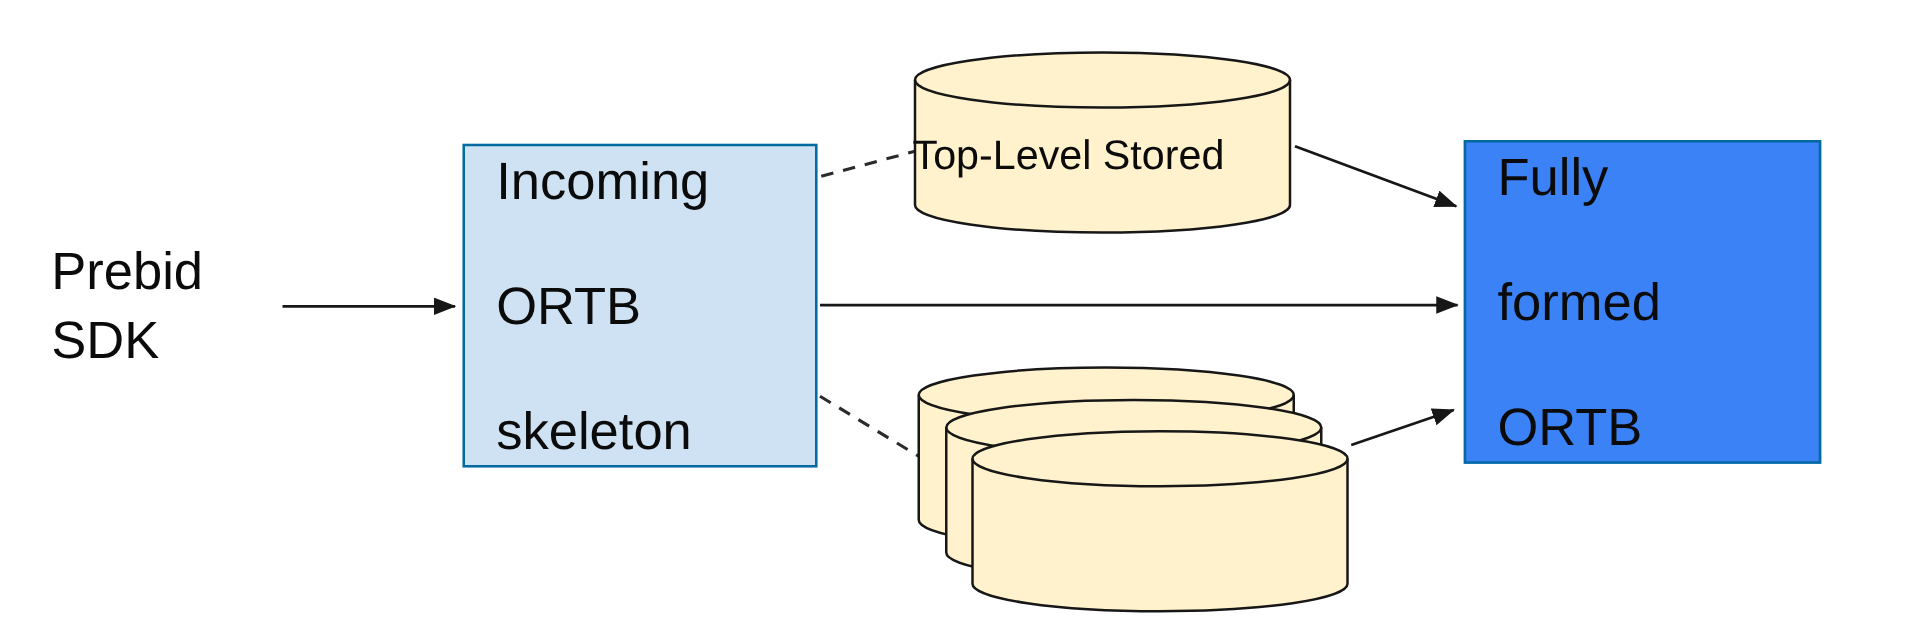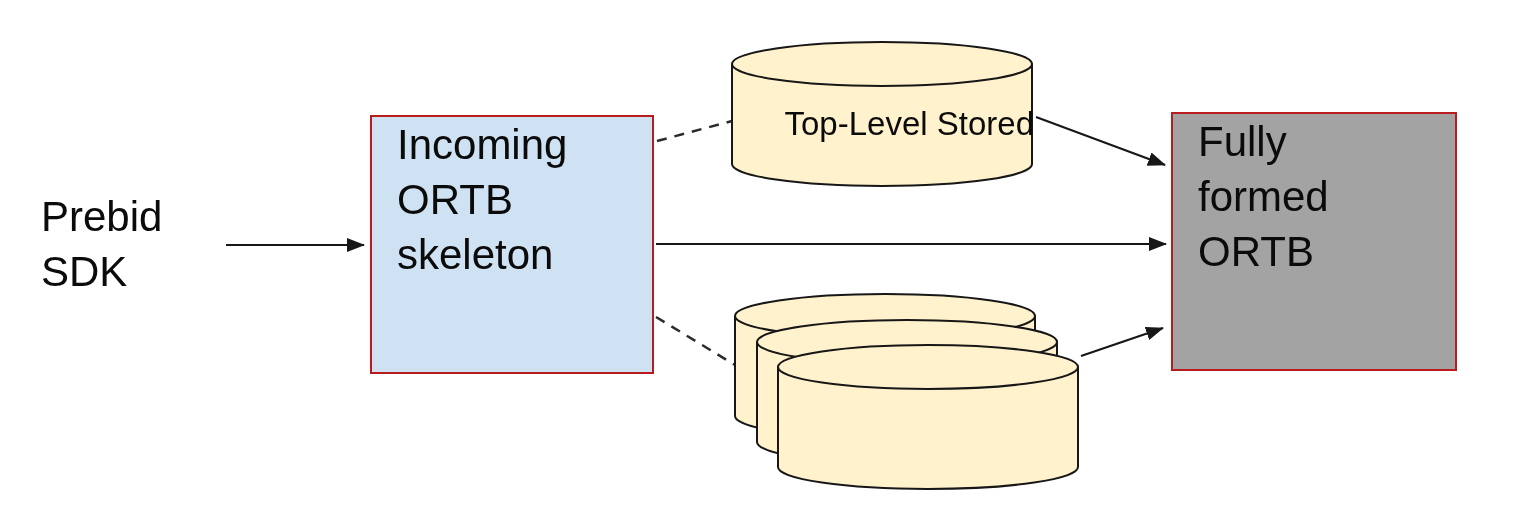--- a/index.html
+++ b/index.html
@@ -2,36 +2,36 @@
 <html><head>
 <meta charset="utf-8">
 <style>
   html,body{margin:0;padding:0;background:#ffffff;}
   .canvas{
     position:relative;width:1532px;height:514px;background:#ffffff;
     font-family:"Liberation Sans",sans-serif;color:#0b0b0b;overflow:hidden;
   }
   .edges{position:absolute;left:0;top:0;width:1532px;height:514px;}
   .node-box{
-    position:absolute;box-sizing:border-box;border:2px solid #b91c1c;
-    display:flex;flex-direction:column;justify-content:flex-start;
+    position:absolute;box-sizing:border-box;border:2px solid #0369a1;
+    display:flex;flex-direction:column;justify-content:space-between;
     padding-left:25px;font-size:42px;line-height:55px;
   }
   .node-box-blue{left:370px;top:115px;width:284px;height:259px;background:#cfe2f3;}
-  .node-box-green{left:1171px;top:112px;width:286px;height:259px;background:#a3a3a3;}
+  .node-box-green{left:1171px;top:112px;width:286px;height:259px;background:#3b82f6;}
   .floating-label{
     position:absolute;left:41px;top:189px;font-size:42px;line-height:55px;
   }
   .cyl{position:absolute;width:304px;height:148px;}
   .cyl svg{display:block;overflow:visible;}
   .cyl-body{fill:#fff2cc;stroke:#171717;stroke-width:2;}
   .cyl-lid{fill:none;stroke:#171717;stroke-width:2;}
   .cyl-text{
     position:absolute;left:0;top:0;width:100%;height:100%;box-sizing:border-box;
-    display:flex;flex-direction:column;justify-content:center;align-items:flex-end;
+    display:flex;flex-direction:column;justify-content:center;align-items:flex-start;
     text-align:center;font-size:33px;line-height:40px;padding-top:20px;
   }
   .edge-solid{stroke:#171717;stroke-width:2.2;fill:none;}
   .edge-dashed{stroke:#2b2b2b;stroke-width:2.5;fill:none;stroke-dasharray:10 8;}
 </style>
 </head>
 <body>
 
 <div class="canvas">
 

